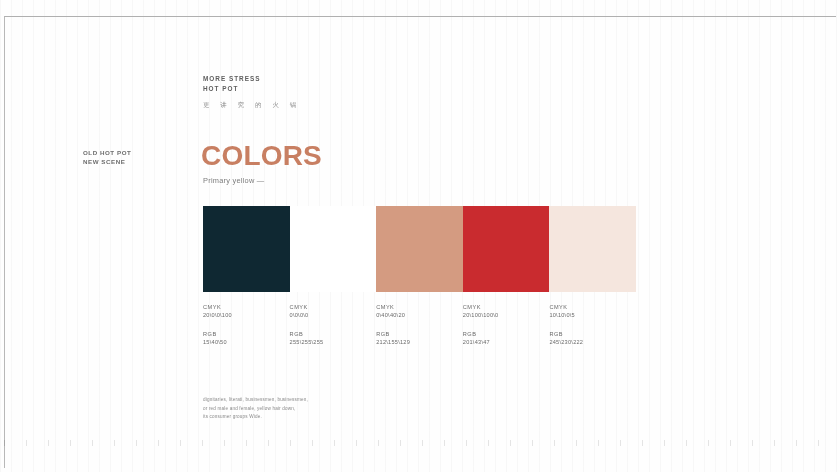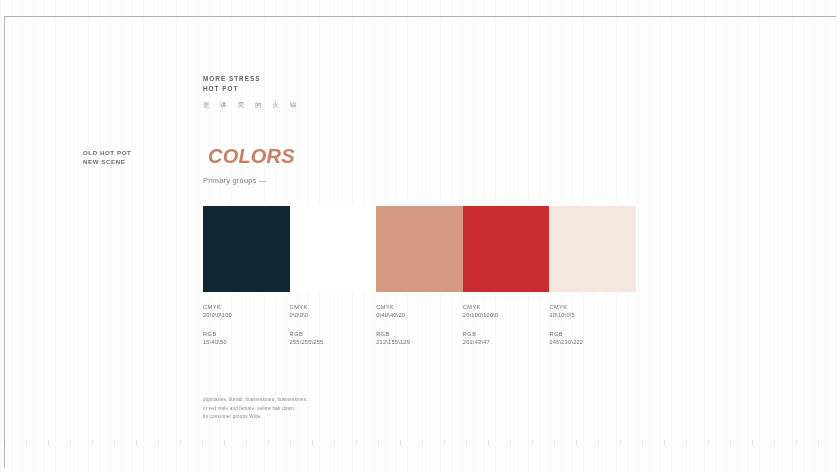--- a/index.html
+++ b/index.html
@@ -92,29 +92,28 @@
     font-size: 6.4px;
     letter-spacing: 4.6px;
     color: #8d8d8d;
     font-weight: 400;
     white-space: nowrap;
   }
 
   
   #title {
     position: absolute;
-    left: 208px;
+    left: 201px;
     top: 141px;
-    font-size: 20px;
+    font-size: 28px;
     line-height: 30px;
     font-weight: 700;
     letter-spacing: 0.2px;
     color: #c87f62;
     white-space: nowrap;
-    font-style: italic;
   }
   #subtitle {
     position: absolute;
     left: 203px;
     top: 176px;
     font-size: 7.4px;
     letter-spacing: 0.25px;
     color: #7c7c7c;
     white-space: nowrap;
   }
@@ -191,21 +190,21 @@
     <div>NEW SCENE</div>
   </div>
 
   <div id="kicker">
     <div class="k-line">MORE STRESS</div>
     <div class="k-line">HOT POT</div>
     <div class="k-cn">更 讲 究 的 火 锅</div>
   </div>
 
   <div id="title">COLORS</div>
-  <div id="subtitle">Primary groups —</div>
+  <div id="subtitle">Primary yellow —</div>
 
   <div id="swatch-band">
       <div class="swatch" style="background: rgb(15, 40, 50);"></div>
       <div class="swatch" style="background: rgb(255, 255, 255);"></div>
       <div class="swatch" style="background: rgb(212, 155, 129);"></div>
       <div class="swatch" style="background: rgb(201, 43, 47);"></div>
       <div class="swatch" style="background: rgb(245, 230, 222);"></div>
     </div>
 
   <div id="spec-row">

